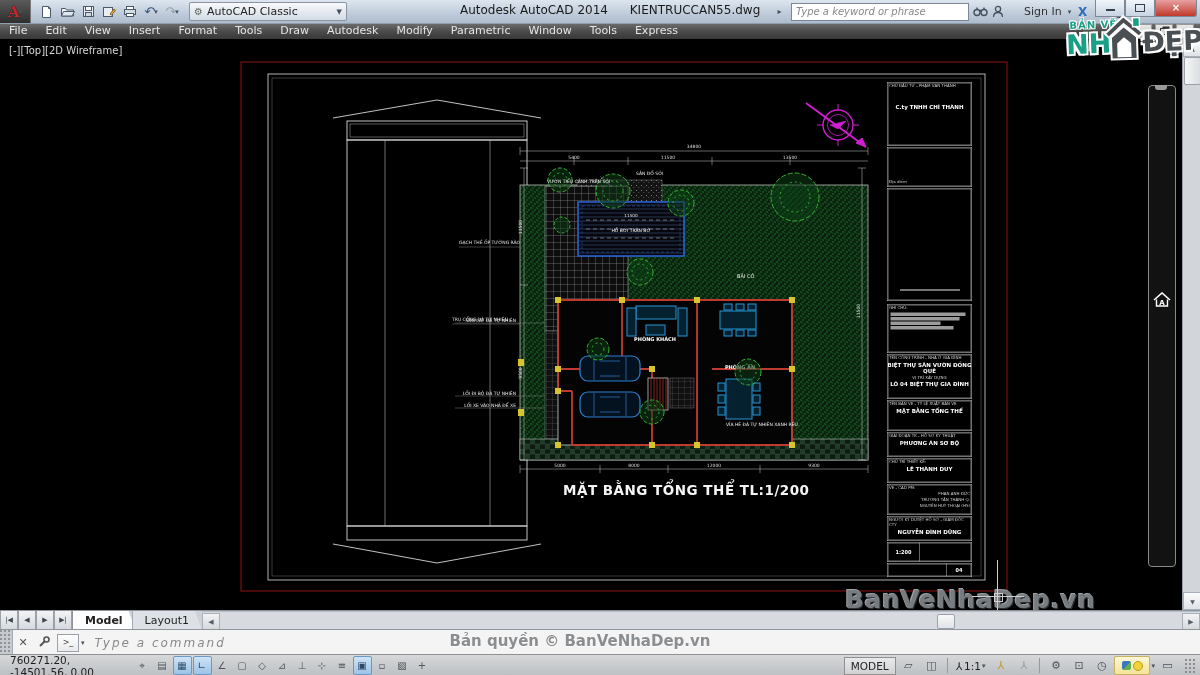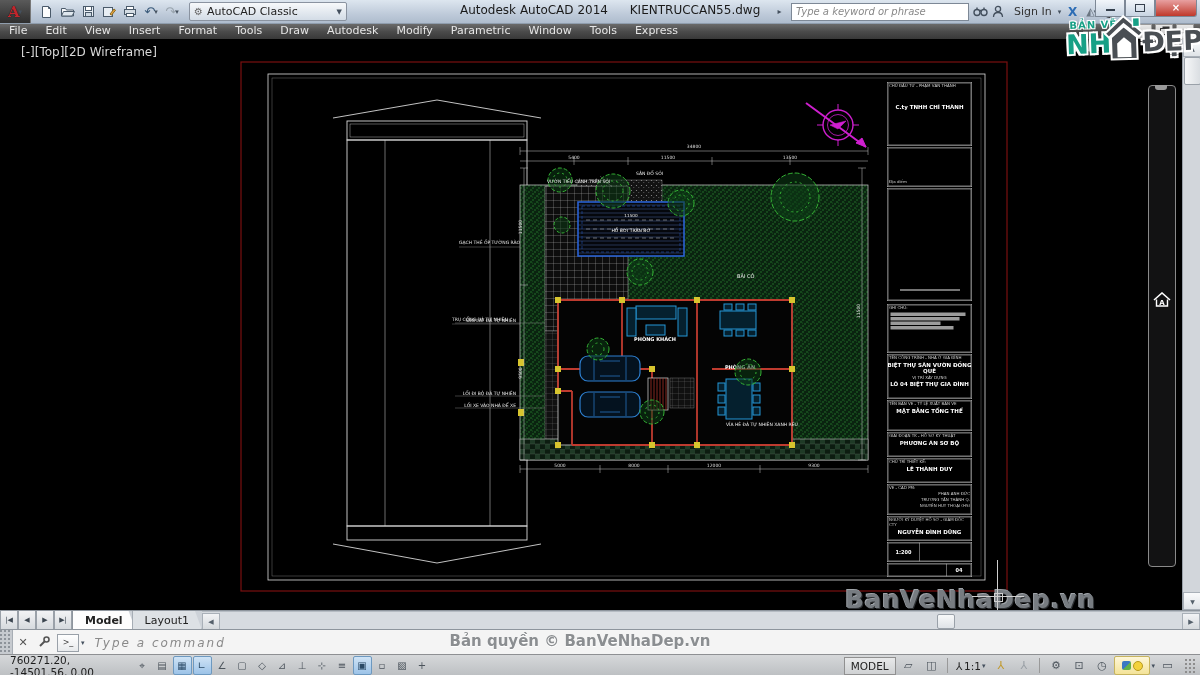--- a/index.html
+++ b/index.html
@@ -50,21 +50,21 @@
   #logo{position:absolute;right:8px;top:10px;width:128px;height:58px;z-index:50;transform:rotate(-2deg);}
   #logo .l1{position:absolute;left:6px;top:8px;font-size:10px;font-weight:bold;color:#17a086;
     text-shadow:-1px -1px 0 #fff,1px -1px 0 #fff,-1px 1px 0 #fff,1px 1px 0 #fff;letter-spacing:1px;}
   #logo .l2{position:absolute;left:2px;top:17px;font-size:27px;font-weight:900;color:#17a086;
     text-shadow:-2px -2px 0 #fff,2px -2px 0 #fff,-2px 2px 0 #fff,2px 2px 0 #fff;letter-spacing:0px;}
   #logo .l3{position:absolute;left:78px;top:17px;font-size:27px;font-weight:900;color:#4a4f54;
     text-shadow:-2px -2px 0 #fff,2px -2px 0 #fff,-2px 2px 0 #fff,2px 2px 0 #fff;}
   #logo svg{position:absolute;left:38px;top:3px;}
   
   #canvas{position:absolute;left:0;top:39px;width:1200px;height:571px;background:#000;overflow:hidden;}
-  #viewport-label{position:absolute;left:21px;top:6px;font-size:12px;color:#d8d8d8;}
+  #viewport-label{position:absolute;left:9px;top:6px;font-size:10px;color:#d8d8d8;}
   #plan-title{position:absolute;left:563px;top:443px;font-size:13.5px;font-weight:bold;color:#f4f4f4;
     letter-spacing:0.5px;}
   #wm-canvas{position:absolute;left:845px;top:546px;font-size:25px;font-weight:bold;color:#777c81;
     text-shadow:1px 1px 0 #2e3134,-1px -1px 0 #9fa4a9;letter-spacing:0.5px;z-index:6;}
   
   #tblock{position:absolute;left:886px;top:43px;width:88px;height:494px;z-index:3;}
   #tblock .inner{width:176px;height:988px;transform:scale(0.5);transform-origin:0 0;position:relative;}
   .tb-cell{position:absolute;left:2px;right:4px;border:1px solid #c9c9c9;box-shadow:inset 0 0 0 1px #000,inset 0 0 0 2px #777;
     background:#000;color:#ddd;overflow:hidden;}
   .tb-tiny{font-size:8px;line-height:1.25;padding:2px 3px;color:#cfcfcf;}
@@ -197,21 +197,21 @@
           <circle cx="4" cy="6.5" r="3" fill="none" stroke="#44505e" stroke-width="1.4"></circle>
           <circle cx="11" cy="6.5" r="3" fill="none" stroke="#44505e" stroke-width="1.4"></circle>
           <path d="M6.5 4.5h2M4 3V1.5M11 3V1.5" stroke="#44505e" stroke-width="1.4"></path>
         </svg>
       </span>
     <span class="icbtn">
       <svg width="12" height="13">
           <circle cx="6" cy="4" r="2.6" fill="none" stroke="#44505e" stroke-width="1.3"></circle>
           <path d="M1.5 12c0-3 2-4.5 4.5-4.5S10.5 9 10.5 12" fill="none" stroke="#44505e" stroke-width="1.3"></path>
         </svg>
-      <span id="signin-label" style="margin-left:10px">Sign In</span>
+      <span id="signin-label" style="margin-left:20px">Sign In</span>
       <span class="dropcaret" style="margin-left:6px">▾</span>
     </span>
     <span class="icbtn">
         <b style="color:#2d6db5;font-size:12px">X</b>
       </span>
     <span class="icbtn">
         <b style="color:#6b7682;font-size:11px">◭</b>
         <span class="dropcaret">▾</span>
       </span>
     <span class="icbtn">
@@ -477,20 +477,21 @@
       <circle cx="838" cy="86" r="15" stroke-width="1.4"></circle>
       <circle cx="838" cy="86" r="10.5" stroke-width="0.8"></circle>
       <path d="M806 64 L866 108" stroke-width="2"></path>
       <path d="M866 108 L856 104 L862 99 Z" fill="#cf1fcf" stroke-width="1"></path>
       <path d="M823 86h-6 M853 86h6 M838 71v-6 M838 101v6" stroke-width="1"></path>
       <path d="M830 86 L846 82 L838 90 Z" fill="#cf1fcf" stroke-width="0.6"></path>
     </g>
   </svg>
 
   <div id="viewport-label">[-][Top][2D Wireframe]</div>
+  <div id="plan-title">MẶT BẰNG TỔNG THỂ  TL:1/200</div>
   <div id="wm-canvas">BanVeNhaDep.vn</div>
 
   
   <div id="tblock">
     <div class="inner">
       <div class="tb-cell" style="top:0;height:126px">
         <div class="tb-tiny">CHỦ ĐẦU TƯ - PHẠM VĂN THÀNH</div>
         <div class="tb-bold" style="margin-top:28px">C.ty TNHH CHÍ THÀNH</div>
       </div>
       <div class="tb-cell" style="top:130px;height:78px">

